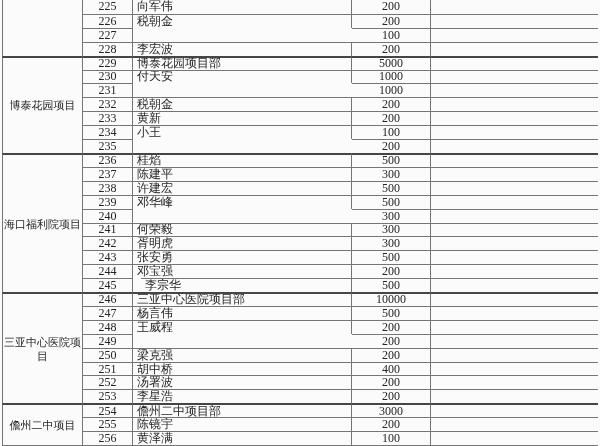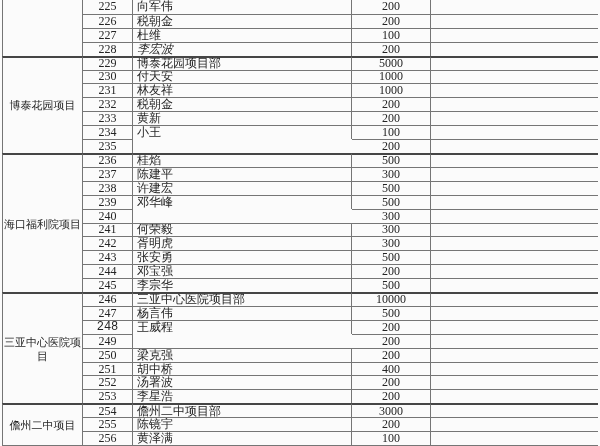--- a/index.html
+++ b/index.html
@@ -57,40 +57,38 @@
     </div>
     <div class="cell num-cell cut-top" style="grid-area: 1 / 2;">225</div>
     <div class="cell name-cell cut-top" style="grid-area: 1 / 3;">向军伟</div>
     <div class="cell amount-cell cut-top" style="grid-area: 1 / 4;">200</div>
     <div class="cell blank-cell cut-top" style="grid-area: 1 / 5;"></div>
     <div class="cell num-cell" style="grid-area: 2 / 2;">226</div>
     <div class="cell name-cell" style="grid-area: 2 / 3;">税朝金</div>
     <div class="cell amount-cell" style="grid-area: 2 / 4;">200</div>
     <div class="cell blank-cell" style="grid-area: 2 / 5;"></div>
     <div class="cell num-cell" style="grid-area: 3 / 2;">227</div>
-    <div class="cell name-cell" style="grid-area: 3 / 3;">杜维</div>
     <div class="cell amount-cell" style="grid-area: 3 / 4;">100</div>
     <div class="cell blank-cell" style="grid-area: 3 / 5;"></div>
     <div class="cell num-cell" style="grid-area: 4 / 2;">228</div>
-    <div class="cell name-cell" style="grid-area: 4 / 3; font-style: italic;">李宏波</div>
+    <div class="cell name-cell" style="grid-area: 4 / 3;">李宏波</div>
     <div class="cell amount-cell" style="grid-area: 4 / 4;">200</div>
     <div class="cell blank-cell" style="grid-area: 4 / 5;"></div>
     <div class="cell group-cell" style="grid-area: 5 / 1 / span 7;">
       <span>博泰花园项目</span>
     </div>
     <div class="cell num-cell first-of-group" style="grid-area: 5 / 2;">229</div>
     <div class="cell name-cell first-of-group" style="grid-area: 5 / 3;">博泰花园项目部</div>
     <div class="cell amount-cell first-of-group" style="grid-area: 5 / 4;">5000</div>
     <div class="cell blank-cell first-of-group" style="grid-area: 5 / 5;"></div>
     <div class="cell num-cell" style="grid-area: 6 / 2;">230</div>
     <div class="cell name-cell" style="grid-area: 6 / 3;">付天安</div>
     <div class="cell amount-cell" style="grid-area: 6 / 4;">1000</div>
     <div class="cell blank-cell" style="grid-area: 6 / 5;"></div>
     <div class="cell num-cell" style="grid-area: 7 / 2;">231</div>
-    <div class="cell name-cell" style="grid-area: 7 / 3;">林友祥</div>
     <div class="cell amount-cell" style="grid-area: 7 / 4;">1000</div>
     <div class="cell blank-cell" style="grid-area: 7 / 5;"></div>
     <div class="cell num-cell" style="grid-area: 8 / 2;">232</div>
     <div class="cell name-cell" style="grid-area: 8 / 3;">税朝金</div>
     <div class="cell amount-cell" style="grid-area: 8 / 4;">200</div>
     <div class="cell blank-cell" style="grid-area: 8 / 5;"></div>
     <div class="cell num-cell" style="grid-area: 9 / 2;">233</div>
     <div class="cell name-cell" style="grid-area: 9 / 3;">黄新</div>
     <div class="cell amount-cell" style="grid-area: 9 / 4;">200</div>
     <div class="cell blank-cell" style="grid-area: 9 / 5;"></div>
@@ -133,35 +131,35 @@
     <div class="cell blank-cell" style="grid-area: 18 / 5;"></div>
     <div class="cell num-cell" style="grid-area: 19 / 2;">243</div>
     <div class="cell name-cell" style="grid-area: 19 / 3;">张安勇</div>
     <div class="cell amount-cell" style="grid-area: 19 / 4;">500</div>
     <div class="cell blank-cell" style="grid-area: 19 / 5;"></div>
     <div class="cell num-cell" style="grid-area: 20 / 2;">244</div>
     <div class="cell name-cell" style="grid-area: 20 / 3;">邓宝强</div>
     <div class="cell amount-cell" style="grid-area: 20 / 4;">200</div>
     <div class="cell blank-cell" style="grid-area: 20 / 5;"></div>
     <div class="cell num-cell" style="grid-area: 21 / 2;">245</div>
-    <div class="cell name-cell" style="grid-area: 21 / 3;">李宗华</div>
+    <div class="cell name-cell" style="grid-area: 21 / 3; margin-left: 8px;">李宗华</div>
     <div class="cell amount-cell" style="grid-area: 21 / 4;">500</div>
     <div class="cell blank-cell" style="grid-area: 21 / 5;"></div>
     <div class="cell group-cell" style="grid-area: 22 / 1 / span 8;">
       <span>三亚中心医院项目</span>
     </div>
     <div class="cell num-cell first-of-group" style="grid-area: 22 / 2;">246</div>
     <div class="cell name-cell first-of-group" style="grid-area: 22 / 3;">三亚中心医院项目部</div>
     <div class="cell amount-cell first-of-group" style="grid-area: 22 / 4;">10000</div>
     <div class="cell blank-cell first-of-group" style="grid-area: 22 / 5;"></div>
     <div class="cell num-cell" style="grid-area: 23 / 2;">247</div>
     <div class="cell name-cell" style="grid-area: 23 / 3;">杨言伟</div>
     <div class="cell amount-cell" style="grid-area: 23 / 4;">500</div>
     <div class="cell blank-cell" style="grid-area: 23 / 5;"></div>
-    <div class="cell num-cell" style="grid-area: 24 / 2; font-family: Liberation Mono, monospace;">248</div>
+    <div class="cell num-cell" style="grid-area: 24 / 2;">248</div>
     <div class="cell name-cell" style="grid-area: 24 / 3;">王威程</div>
     <div class="cell amount-cell" style="grid-area: 24 / 4;">200</div>
     <div class="cell blank-cell" style="grid-area: 24 / 5;"></div>
     <div class="cell num-cell" style="grid-area: 25 / 2;">249</div>
     <div class="cell amount-cell" style="grid-area: 25 / 4;">200</div>
     <div class="cell blank-cell" style="grid-area: 25 / 5;"></div>
     <div class="cell num-cell" style="grid-area: 26 / 2;">250</div>
     <div class="cell name-cell" style="grid-area: 26 / 3;">梁克强</div>
     <div class="cell amount-cell" style="grid-area: 26 / 4;">200</div>
     <div class="cell blank-cell" style="grid-area: 26 / 5;"></div>

